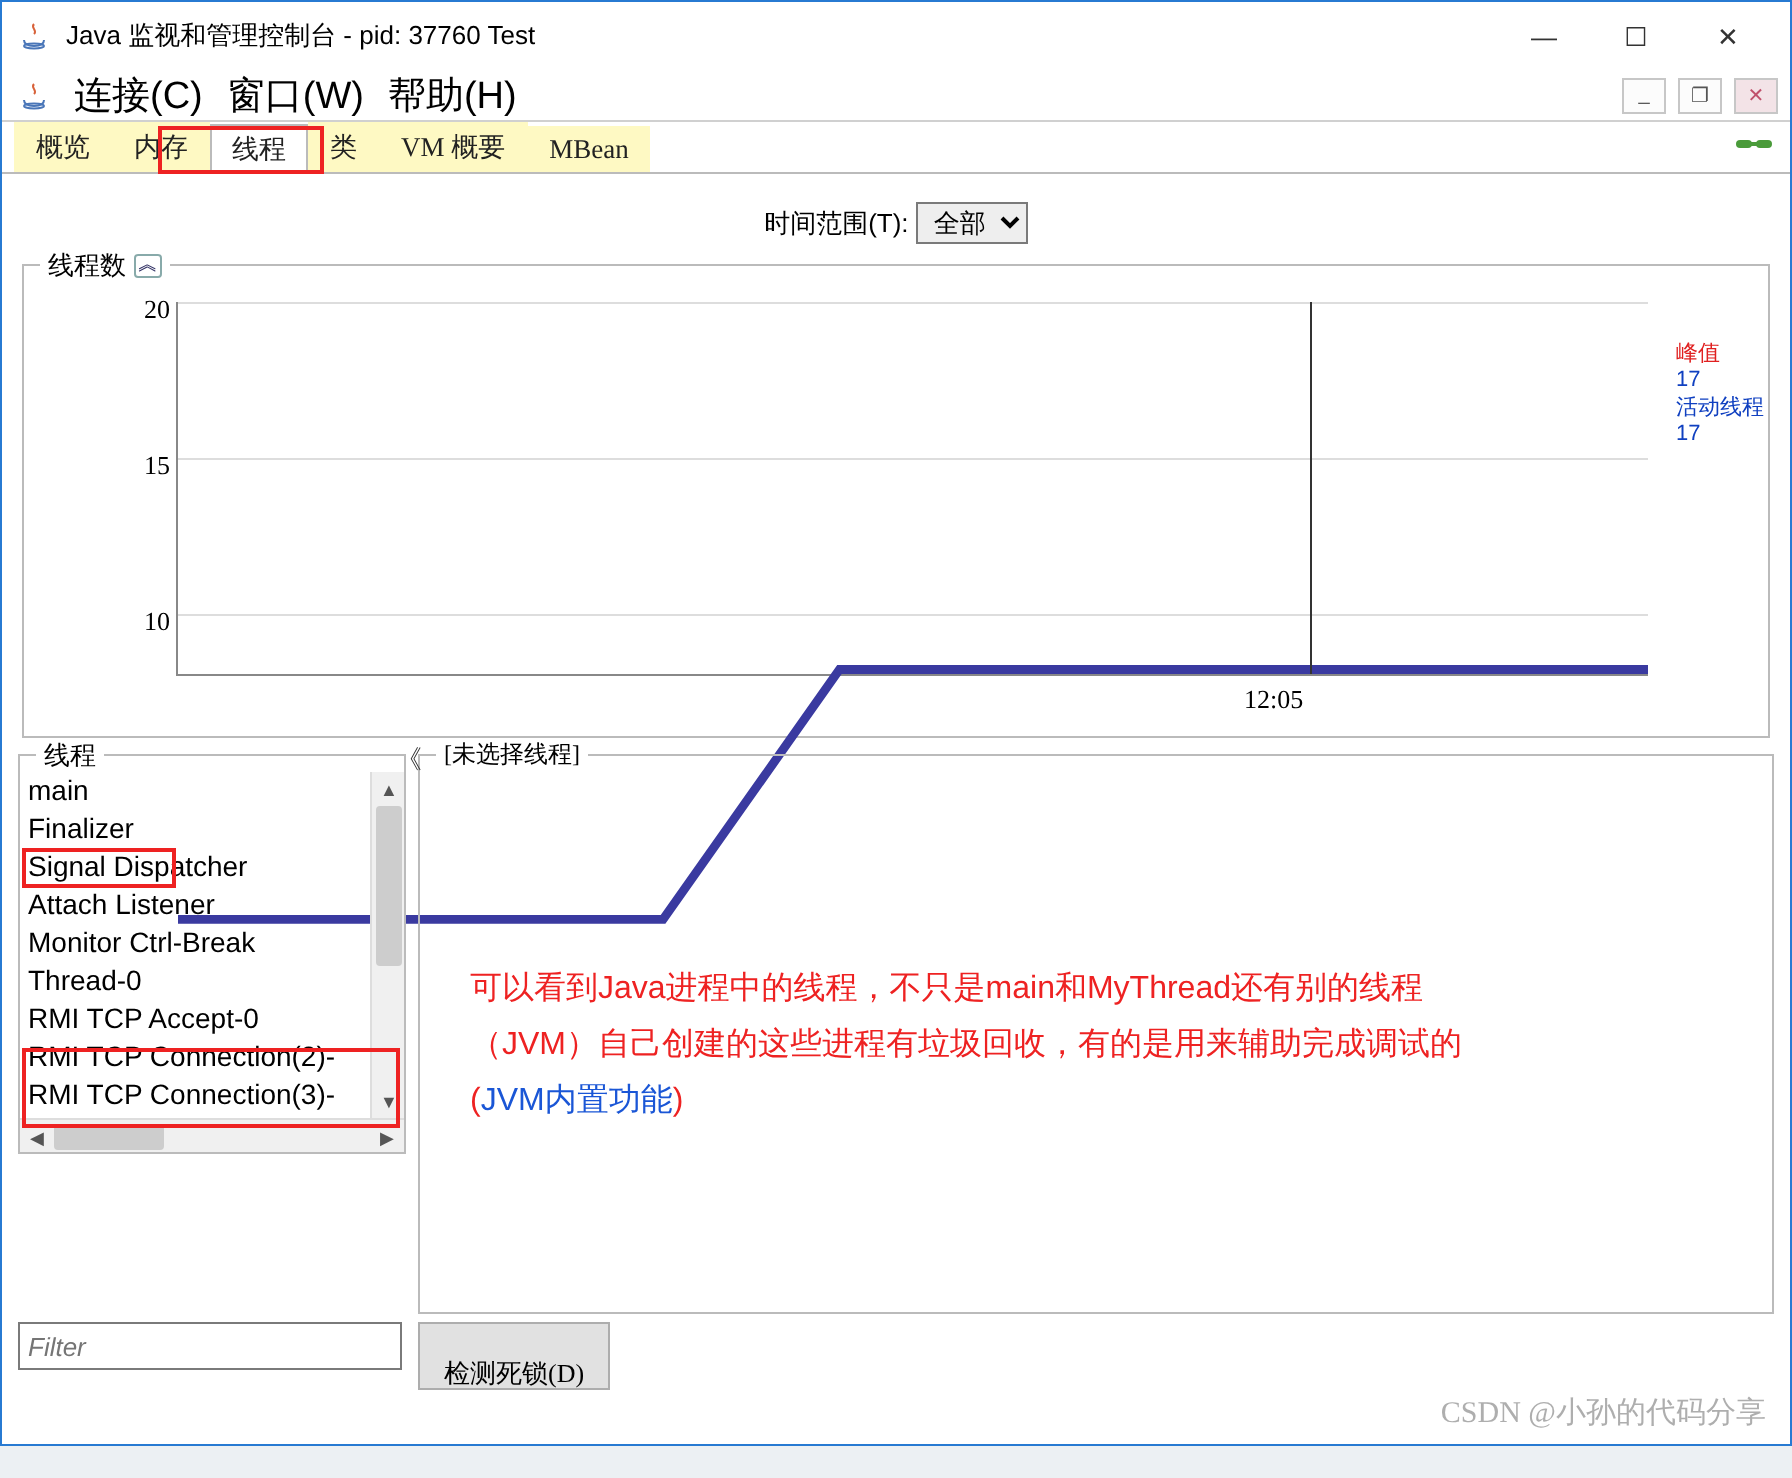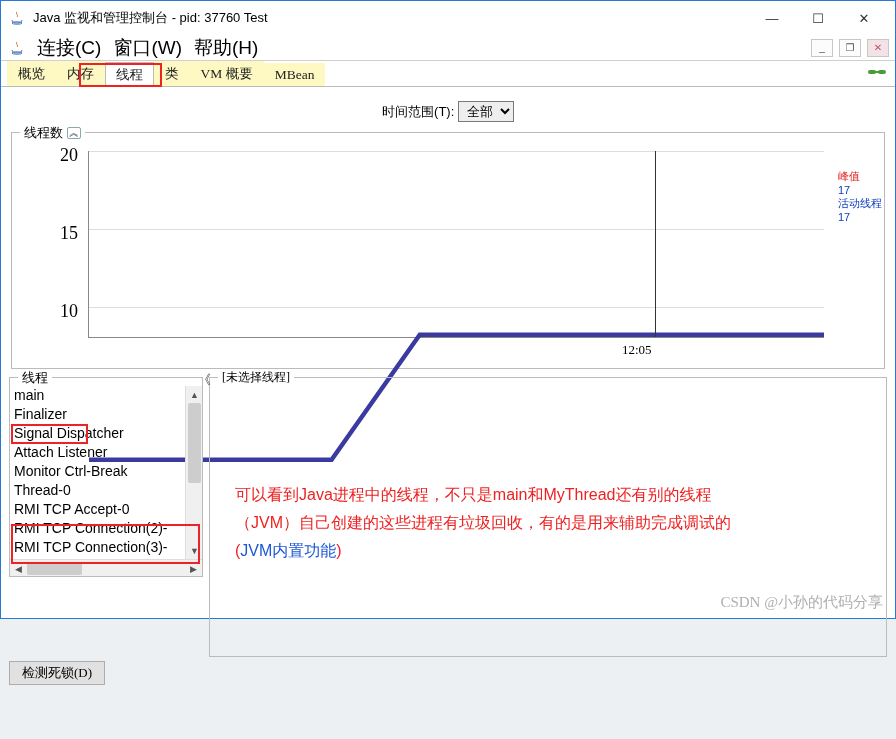--- a/index.html
+++ b/index.html
@@ -1,17 +1,17 @@
 <!DOCTYPE html>
 <html><head>
 <meta charset="utf-8">
 <style>
 * { box-sizing: border-box; margin: 0; padding: 0; font-family: "Microsoft YaHei", sans-serif; }
 body { background: #ecf0f3; width: 896px; height: 739px; overflow: hidden; position: relative; }
-.window { position: absolute; top: 0; left: 0; width: 896px; height: 619px; background: #fff; border: 1px solid #277ad2; }
+.window { position: absolute; top: 0; left: 0; width: 896px; height: 723px; background: #fff; border: 1px solid #277ad2; }
 .titlebar { height: 34px; display: flex; align-items: center; padding: 0 8px; background: #fff; }
 .titlebar .java-icon { width: 16px; height: 16px; margin-right: 8px; }
 .titlebar .title { font-size: 13px; color: #000; flex: 1; }
 .win-btns { display: flex; gap: 0; }
 .win-btn { width: 46px; height: 30px; display: flex; align-items: center; justify-content: center; font-size: 13px; color: #333; }
 
 .menubar { height: 26px; display: flex; align-items: center; padding: 0 8px; background: #fff; border-bottom: 1px solid #d0d0d0; position: relative; }
 .menubar .java-icon { width: 16px; height: 16px; margin-right: 6px; }
 .menu-item { font-size: 19px; padding: 2px 6px; color: #000; }
 .menubar-right { position: absolute; right: 6px; display: flex; gap: 6px; }
@@ -27,21 +27,21 @@
 .time-range { text-align: center; font-size: 13px; margin: 6px 0 10px; }
 .time-range select { border: 1px solid #7a7a7a; font-size: 13px; padding: 1px 4px; background: #eee; text-align: right; }
 
 .fieldset { border: 1px solid #bbb; margin: 0 2px 8px; position: relative; }
 .fieldset .legend { position: absolute; top: -9px; left: 8px; background: #fff; font-size: 13px; font-family: "SimSun", serif; padding: 0 4px; display: flex; align-items: center; gap: 4px; }
 .chevron { display: inline-block; width: 14px; height: 12px; border: 1px solid #8aa; border-radius: 2px; text-align: center; font-size: 10px; line-height: 10px; color: #336; }
 
 .chart-area { height: 235px; padding: 18px 30px 10px 50px; position: relative; }
 .chart-plot { position: absolute; left: 76px; top: 18px; right: 60px; bottom: 30px; border-left: 1px solid #888; border-bottom: 1px solid #888; }
 .grid-h { position: absolute; left: 0; right: 0; border-top: 1px solid #ddd; }
-.ytick { position: absolute; left: 48px; font-size: 18px; font-family: "SimSun", serif; transform: translateY(-50%); }
+.ytick { position: absolute; left: 60px; font-size: 13px; font-family: "SimSun", serif; transform: translateY(-50%); }
 .xtick { position: absolute; bottom: 10px; font-size: 13px; font-family: Liberation Serif, serif; }
 .chart-line { position: absolute; inset: 0; }
 .legend-box { position: absolute; right: 2px; top: 36px; font-size: 11px; font-family: "SimSun", serif; }
 .legend-box .peak { color: #e02020; }
 .legend-box .num { color: #1040c0; }
 .legend-box .live { color: #1040c0; }
 .vcursor { position: absolute; top: 0; bottom: 0; width: 1px; background: #333; }
 
 .thread-section { display: flex; height: 280px; }
 .thread-fieldset { flex: 0 0 200px; border: 1px solid #bbb; position: relative; margin-right: 6px; display: flex; flex-direction: column; }
@@ -51,21 +51,21 @@
 .thread-list .item { white-space: nowrap; overflow: hidden; text-overflow: clip; padding: 0 2px; }
 .vscroll { width: 17px; background: #f0f0f0; border-left: 1px solid #ddd; position: relative; }
 .vscroll .arrow { position: absolute; left: 0; width: 17px; height: 17px; background: #f0f0f0; display: flex; align-items: center; justify-content: center; font-size: 9px; color: #555; }
 .vscroll .thumb { position: absolute; left: 2px; width: 13px; top: 17px; height: 80px; background: #cdcdcd; border-radius: 2px; }
 .hscroll { height: 17px; background: #f0f0f0; border-top: 1px solid #ddd; display: flex; }
 .hscroll .arrow { width: 17px; height: 17px; display: flex; align-items: center; justify-content: center; font-size: 9px; color: #555; }
 .hscroll .track { flex: 1; position: relative; }
 .hscroll .thumb { position: absolute; left: 0; top: 2px; width: 55px; height: 13px; background: #cdcdcd; border-radius: 2px; }
 .filter-row { display: flex; gap: 8px; margin-top: 4px; }
 .filter-input { flex: 0 0 192px; border: 1px solid #7a7a7a; font-size: 13px; font-style: italic; color: #888; padding: 2px 4px; height: 24px; }
-.deadlock-btn { border: 1px solid #adadad; background: #e1e1e1; font-size: 13px; padding: 2px 12px; height: 24px; font-family: "SimSun", serif; }
+.deadlock-btn { border: 1px solid #adadad; background: #e1e1e1; font-size: 13px; padding: 16px 12px; height: 24px; font-family: "SimSun", serif; }
 
 .detail-panel { flex: 1; border: 1px solid #bbb; position: relative; }
 .detail-panel .legend { position: absolute; top: -9px; left: 8px; background: #fff; font-size: 12px; font-family: "SimSun", serif; padding: 0 4px; }
 .detail-panel .chev-left { position: absolute; top: -7px; left: -12px; font-size: 13px; color: #333; }
 
 .annotation { position: absolute; color: #e22; font-size: 16px; line-height: 28px; }
 .ann-blue { color: #1a56d6; }
 
 .redbox { position: absolute; border: 2.5px solid #e22; }
 
@@ -196,20 +196,21 @@
           </div>
         </div>
       </div>
       <div class="detail-panel">
         <span class="chev-left">《</span>
         <div class="legend">[未选择线程]</div>
       </div>
     </div>
 
     <div class="filter-row">
+      <input class="filter-input" placeholder="Filter" style="">
       <button class="deadlock-btn">检测死锁(D)</button>
     </div>
   </div>
 
   <div class="redbox" style="left:78px; top:62px; width:83px; height:24px"></div>
   <div class="redbox" style="left:10px; top:423px; width:77px; height:20px"></div>
   <div class="redbox" style="left:10px; top:523px; width:189px; height:40px"></div>
 
   <div class="annotation" style="left:234px; top:480px; width:640px">
     <div><span>可以看到Java进程中的线程，不只是main和MyThread还有别的线程</span></div>

